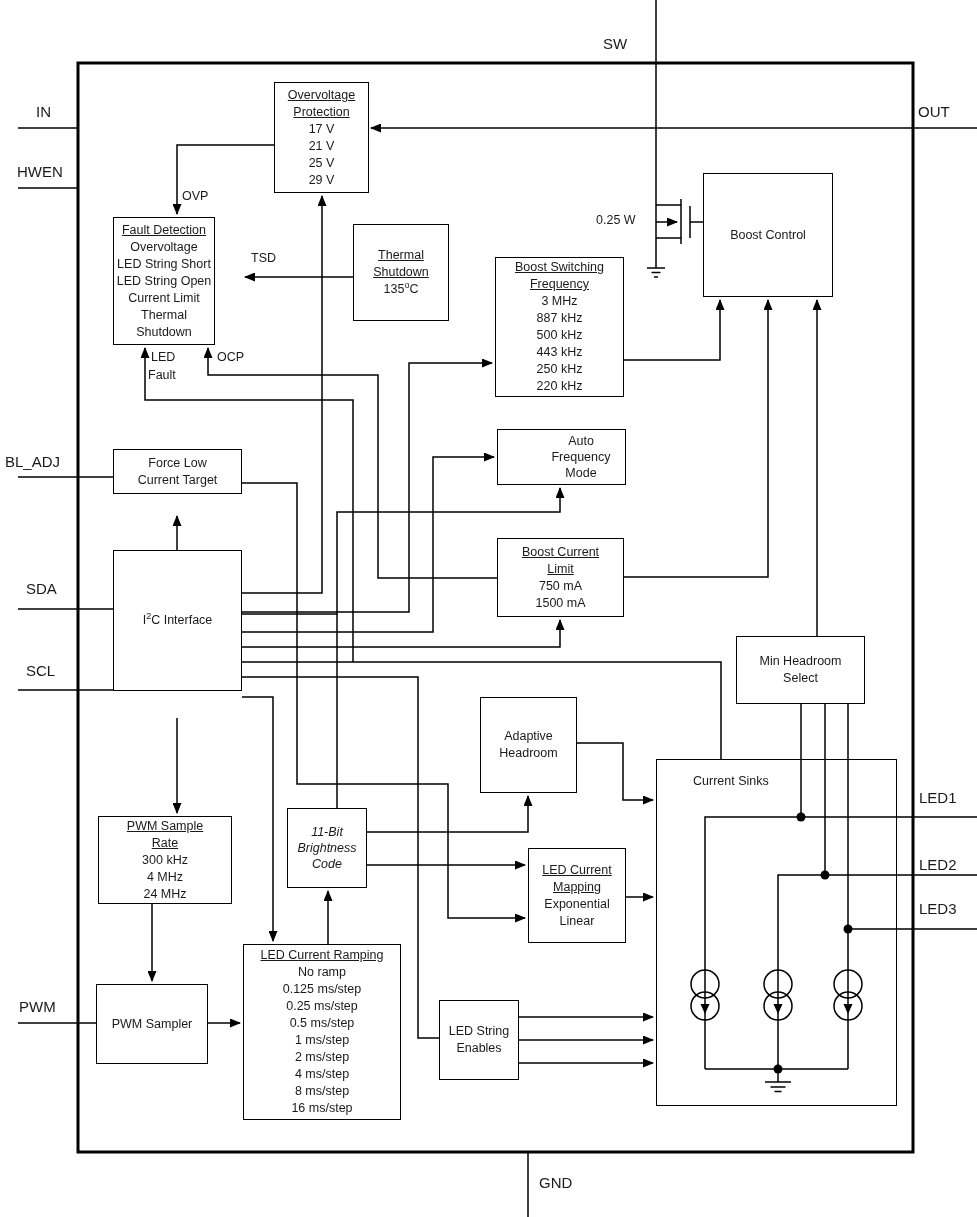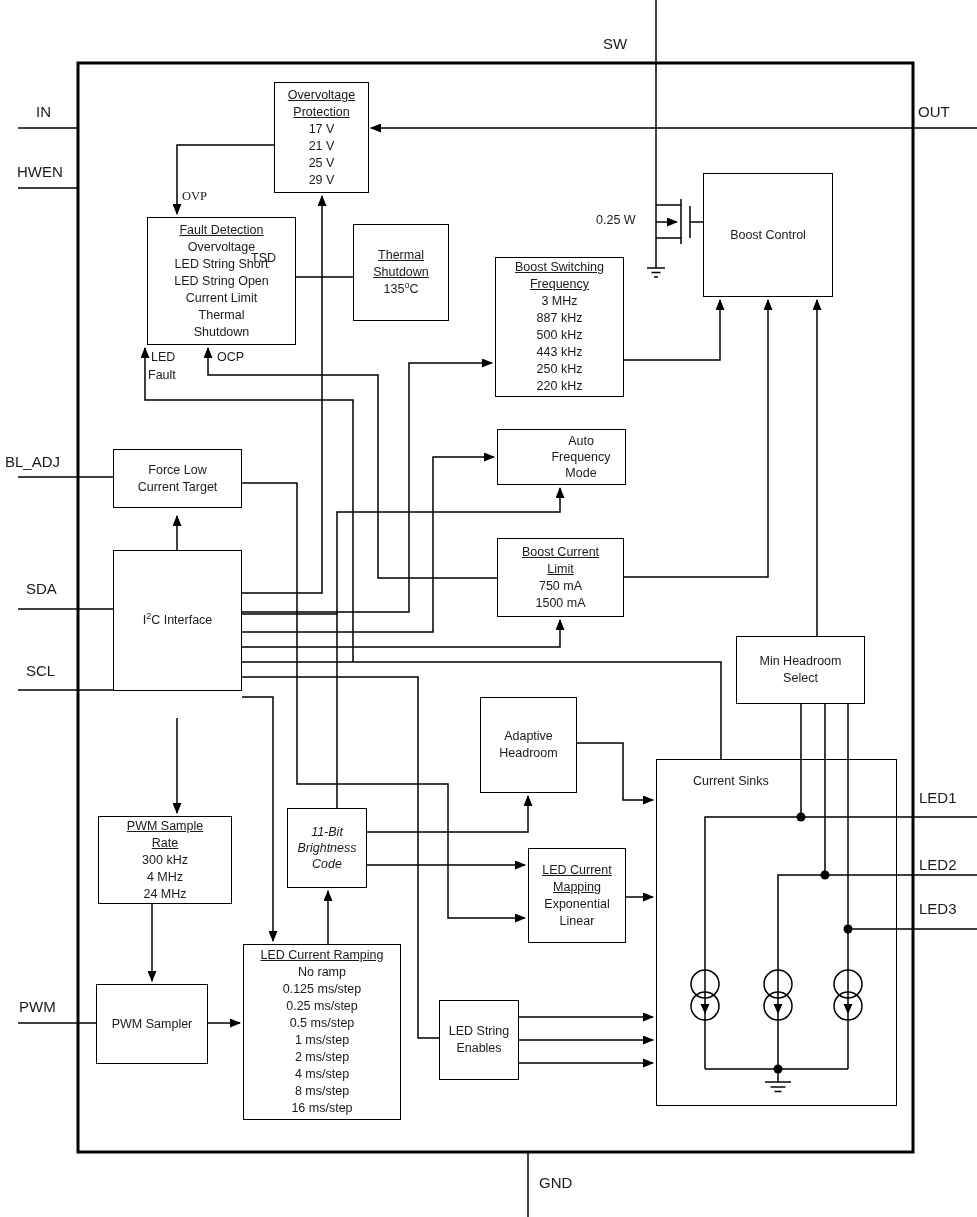--- a/index.html
+++ b/index.html
@@ -148,41 +148,41 @@
   <div class="pinlabel" style="left:26px;top:580px;">SDA</div>
   <div class="pinlabel" style="left:26px;top:662px;">SCL</div>
   <div class="pinlabel" style="left:19px;top:998px;">PWM</div>
   <div class="pinlabel" style="left:603px;top:35px;">SW</div>
   <div class="pinlabel" style="left:918px;top:103px;">OUT</div>
   <div class="pinlabel" style="left:539px;top:1174px;">GND</div>
   <div class="pinlabel" style="left:919px;top:789px;">LED1</div>
   <div class="pinlabel" style="left:919px;top:856px;">LED2</div>
   <div class="pinlabel" style="left:919px;top:900px;">LED3</div>
 
-  <div class="siglabel" style="left:182px;top:189px;font-family:Liberation Serif, serif;">OVP</div>
+  <div class="siglabel" style="left:182px;top:189px;">OVP</div>
   <div class="siglabel" style="left:251px;top:251px;">TSD</div>
   <div class="siglabel" style="left:217px;top:350px;">OCP</div>
   <div class="siglabel" style="left:151px;top:350px;">LED</div>
   <div class="siglabel" style="left:148px;top:368px;">Fault</div>
   <div class="siglabel" style="left:596px;top:213px;">0.25 W</div>
 
   <div class="box" style="left:274px;top:82px;width:95px;height:111px;">
     <div>
         <div class="ln u">Overvoltage</div>
         <div class="ln u">Protection</div>
       </div>
     <div>
         <div class="ln">17 V</div>
         <div class="ln">21 V</div>
         <div class="ln">25 V</div>
         <div class="ln">29 V</div>
       </div>
   </div>
 
-  <div class="box" style="left:113px;top:217px;width:149px;height:128px;margin-left:34px;">
+  <div class="box" style="left:113px;top:217px;width:102px;height:128px;">
     <div>
         <div class="ln u">Fault Detection</div>
       </div>
     <div>
         <div class="ln">Overvoltage</div>
         <div class="ln">LED String Short</div>
         <div class="ln">LED String Open</div>
         <div class="ln">Current Limit</div>
         <div class="ln">Thermal</div>
         <div class="ln">Shutdown</div>
@@ -235,21 +235,21 @@
       </div>
   </div>
 
   <div class="box" style="left:736px;top:636px;width:129px;height:68px;">
     <div>
         <div class="ln">Min Headroom</div>
         <div class="ln">Select</div>
       </div>
   </div>
 
-  <div class="box" style="left:113px;top:449px;width:129px;height:59px;">
+  <div class="box" style="left:113px;top:449px;width:129px;height:45px;">
     <div>
         <div class="ln">Force Low</div>
         <div class="ln">Current Target</div>
       </div>
   </div>
 
   <div class="box" style="left:113px;top:550px;width:129px;height:141px;">
     <div class="ln"><span>I</span><sup>2</sup><span>C Interface</span></div>
   </div>
 

